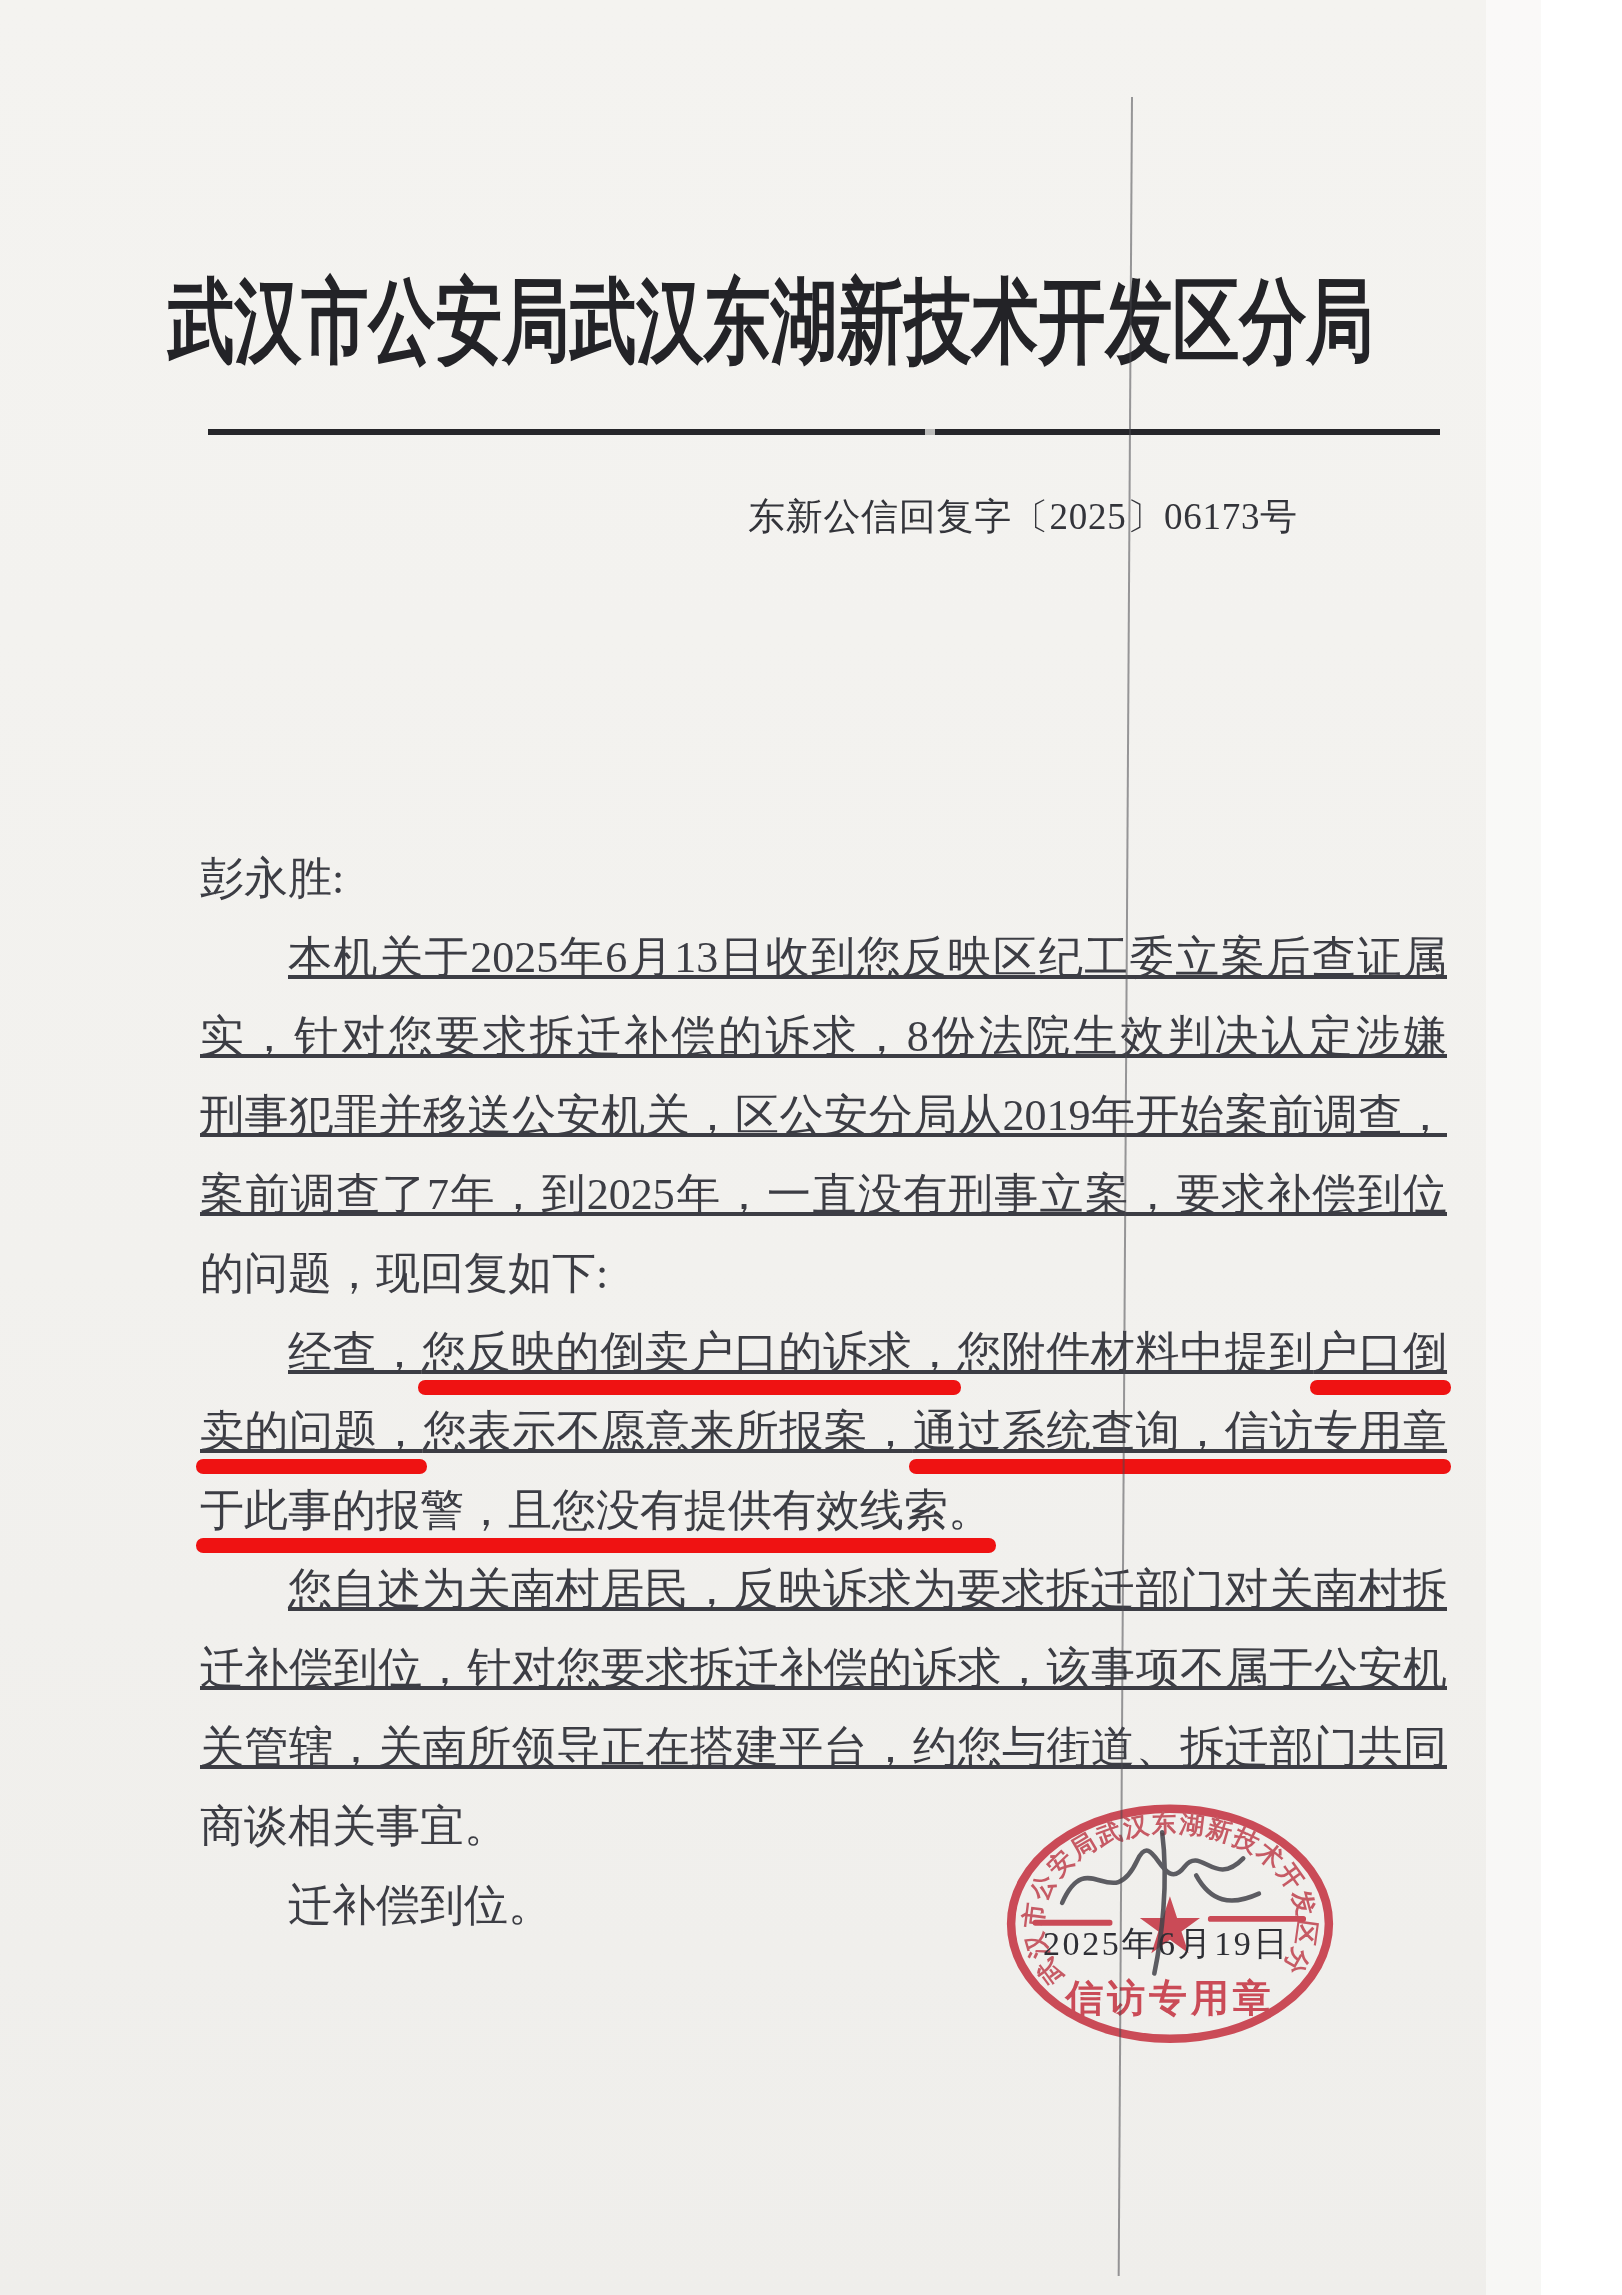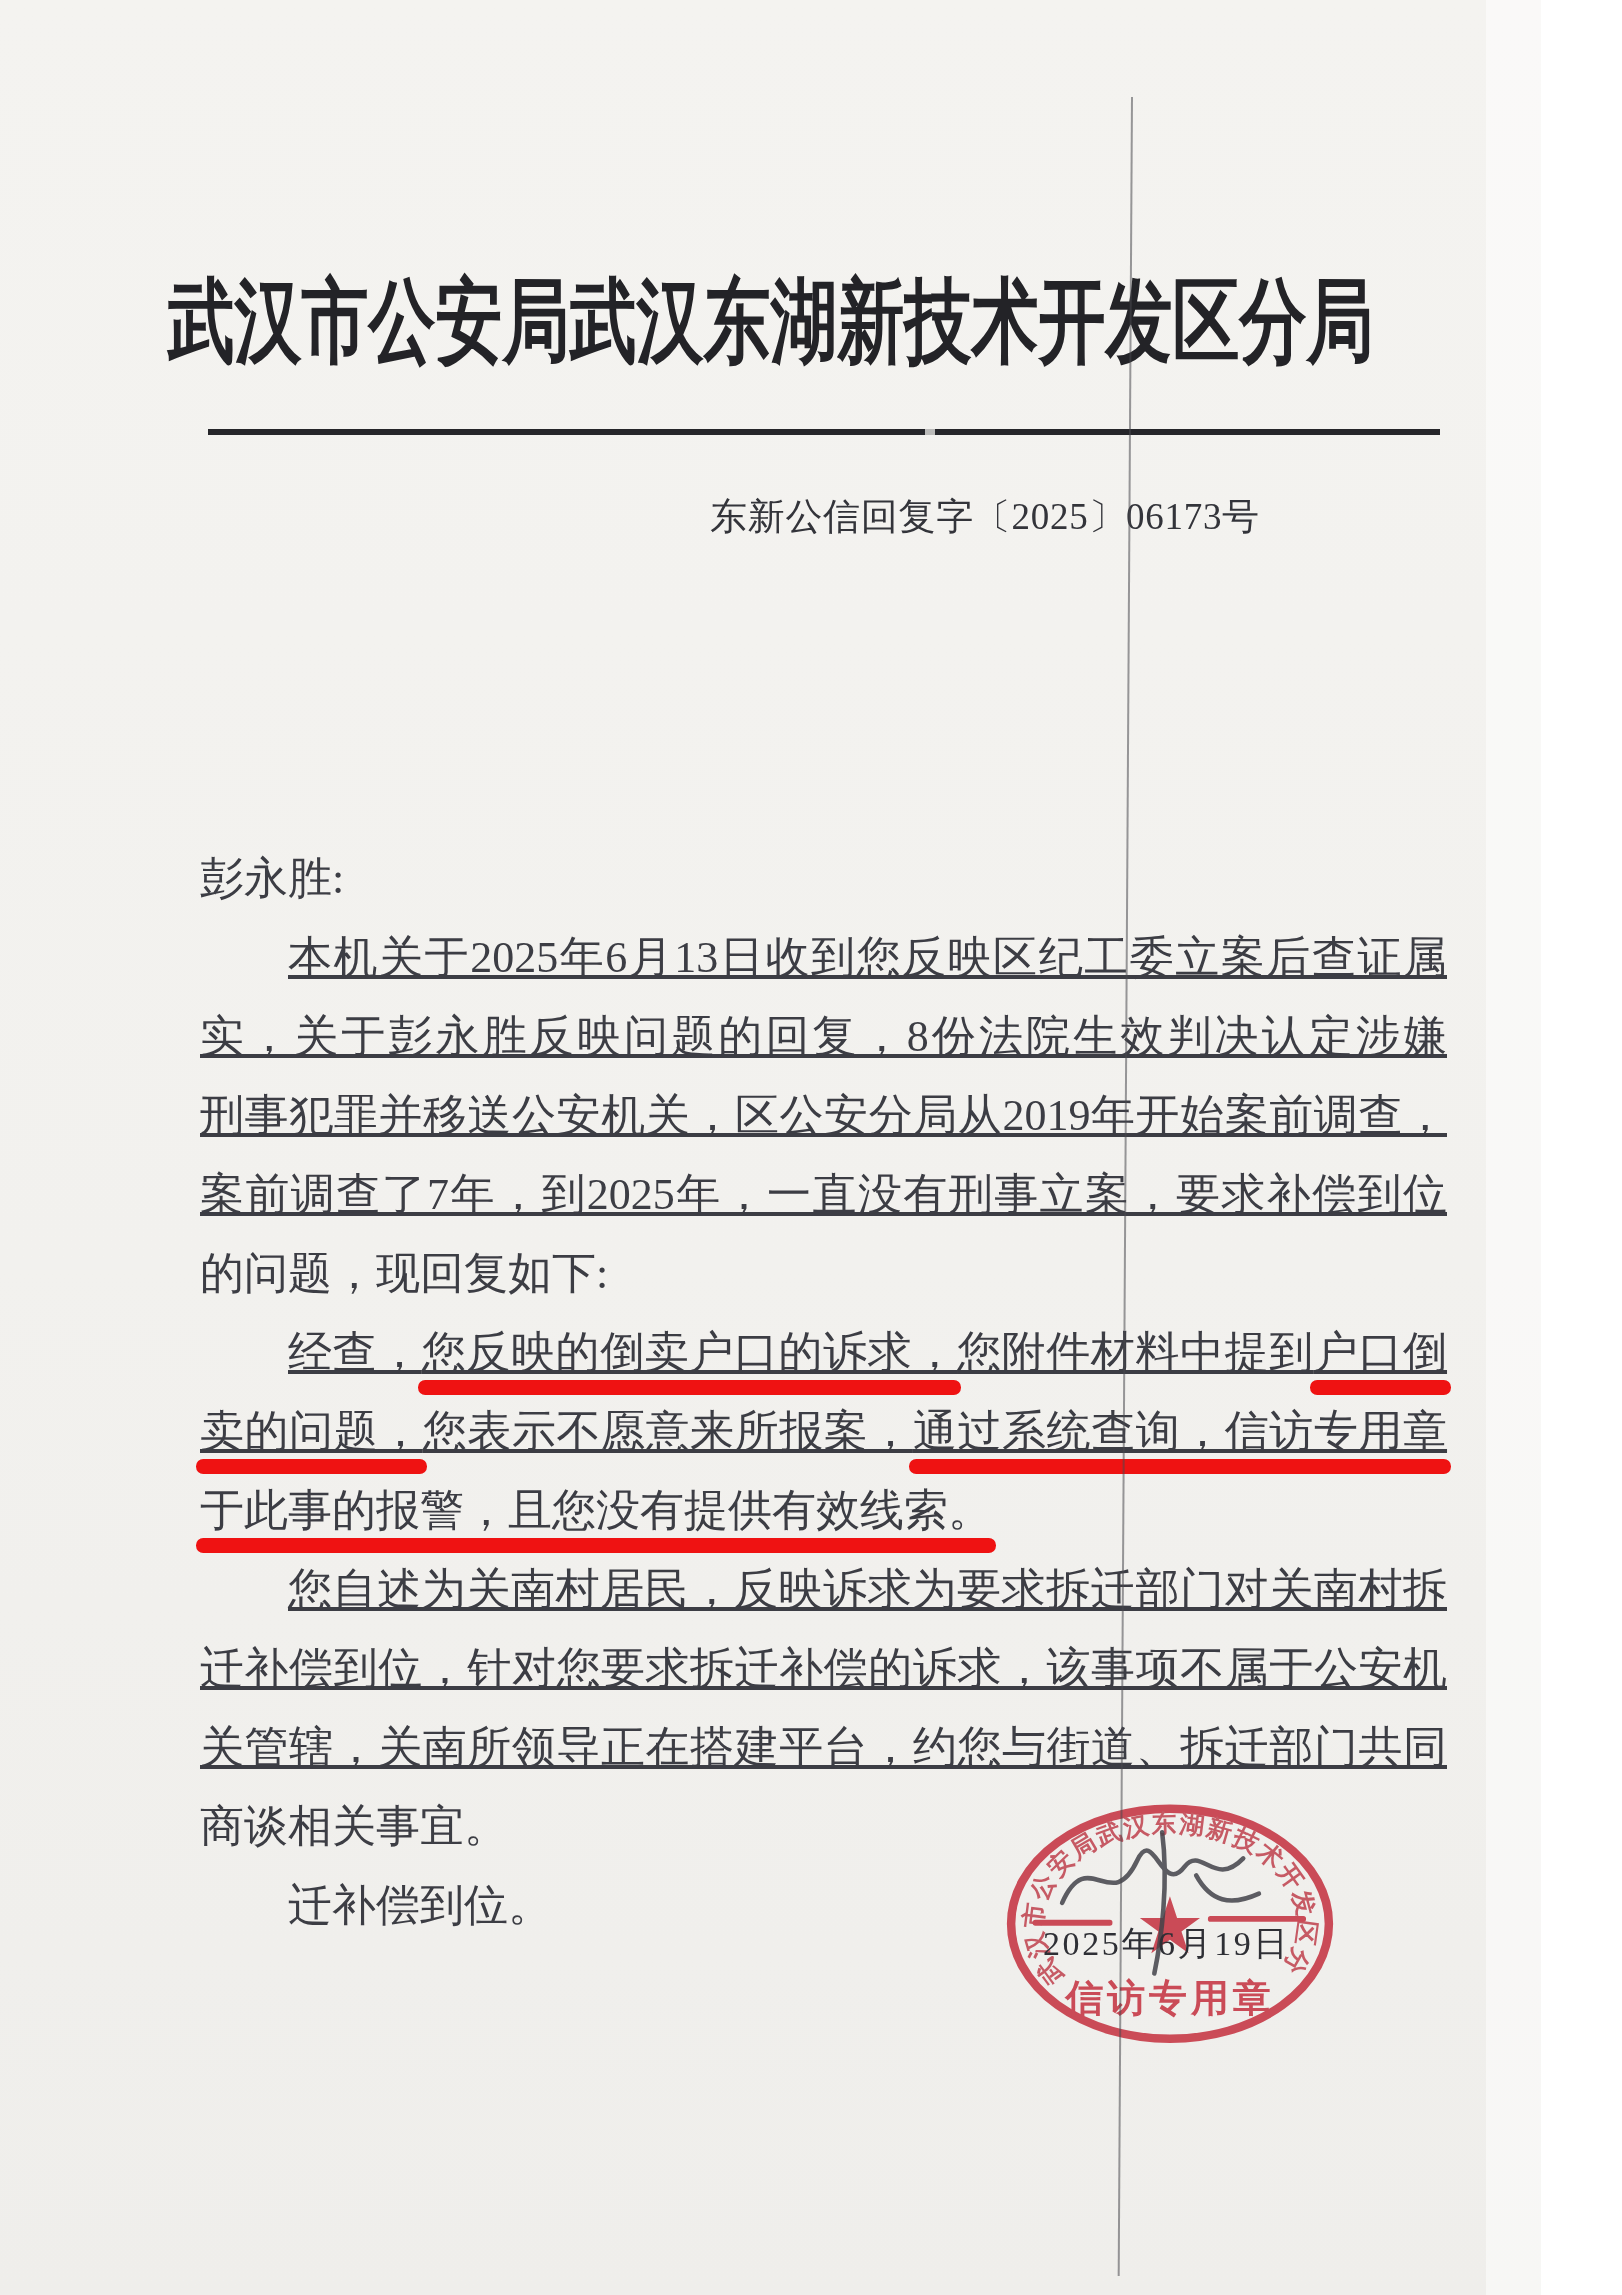--- a/index.html
+++ b/index.html
@@ -28,21 +28,21 @@
     transform: scaleY(1.38); transform-origin: top center;
     white-space: nowrap;
   }
   .header-rule {
     position: absolute; top: 429px; left: 208px; width: 1232px; height: 5.9px;
     background: linear-gradient(90deg, #26262a 0%, #26262a 58.2%,
                 rgba(140,140,140,0.55) 58.2%, rgba(140,140,140,0.55) 59.0%,
                 #26262a 59.0%, #26262a 100%);
   }
   .doc-number {
-    position: absolute; top: 497px; left: 710px;
+    position: absolute; top: 497px; left: 748px;
     font-size: 37px; line-height: 1.1; letter-spacing: 0.7px; color: #33343a;
     white-space: nowrap;
   }
   .doc-title {
     position: absolute; top: 665px; left: 0; width: 100%;
     font-size: 50px; font-weight: bold; letter-spacing: 1.3px;
     text-align: center; color: #2c2d33; white-space: nowrap;
   }
   .body-block {
     position: absolute; top: 839px; left: 200px; width: 1247px;
@@ -75,21 +75,21 @@
   <div class="agency-header">武汉市公安局武汉东湖新技术开发区分局</div>
 
   <div class="header-rule"></div>
 
   <div class="doc-number">东新公信回复字〔2025〕06173号</div>
 
 
   <div class="body-block">
     <div class="line">彭永胜:</div>
     <div class="line fill ind">本机关于2025年6月13日收到您反映区纪工委立案后查证属</div>
-    <div class="line fill">实，关于彭永胜反映问题的回复，8份法院生效判决认定涉嫌</div>
+    <div class="line fill">实，针对您要求拆迁补偿的诉求，8份法院生效判决认定涉嫌</div>
     <div class="line fill">刑事犯罪并移送公安机关，区公安分局从2019年开始案前调查，</div>
     <div class="line fill">案前调查了7年，到2025年，一直没有刑事立案，要求补偿到位</div>
     <div class="line">的问题，现回复如下:</div>
     <div class="line fill ind"><span>经查，</span><span class="rul">您反映的倒卖户口的诉求，</span><span>您附件材料中提到</span><span class="rul">户口倒</span></div>
     <div class="line fill"><span class="rul">卖的问题，</span><span>您表示不愿意来所报案，</span><span class="rul">通过系统查询，信访专用章</span></div>
     <div class="line"><span class="rul">于此事的报警，且您没有提供有效线索。</span></div>
     <div class="line fill ind">您自述为关南村居民，反映诉求为要求拆迁部门对关南村拆</div>
     <div class="line fill">迁补偿到位，针对您要求拆迁补偿的诉求，该事项不属于公安机</div>
     <div class="line fill">关管辖，关南所领导正在搭建平台，约您与街道、拆迁部门共同</div>
     <div class="line">商谈相关事宜。</div>

